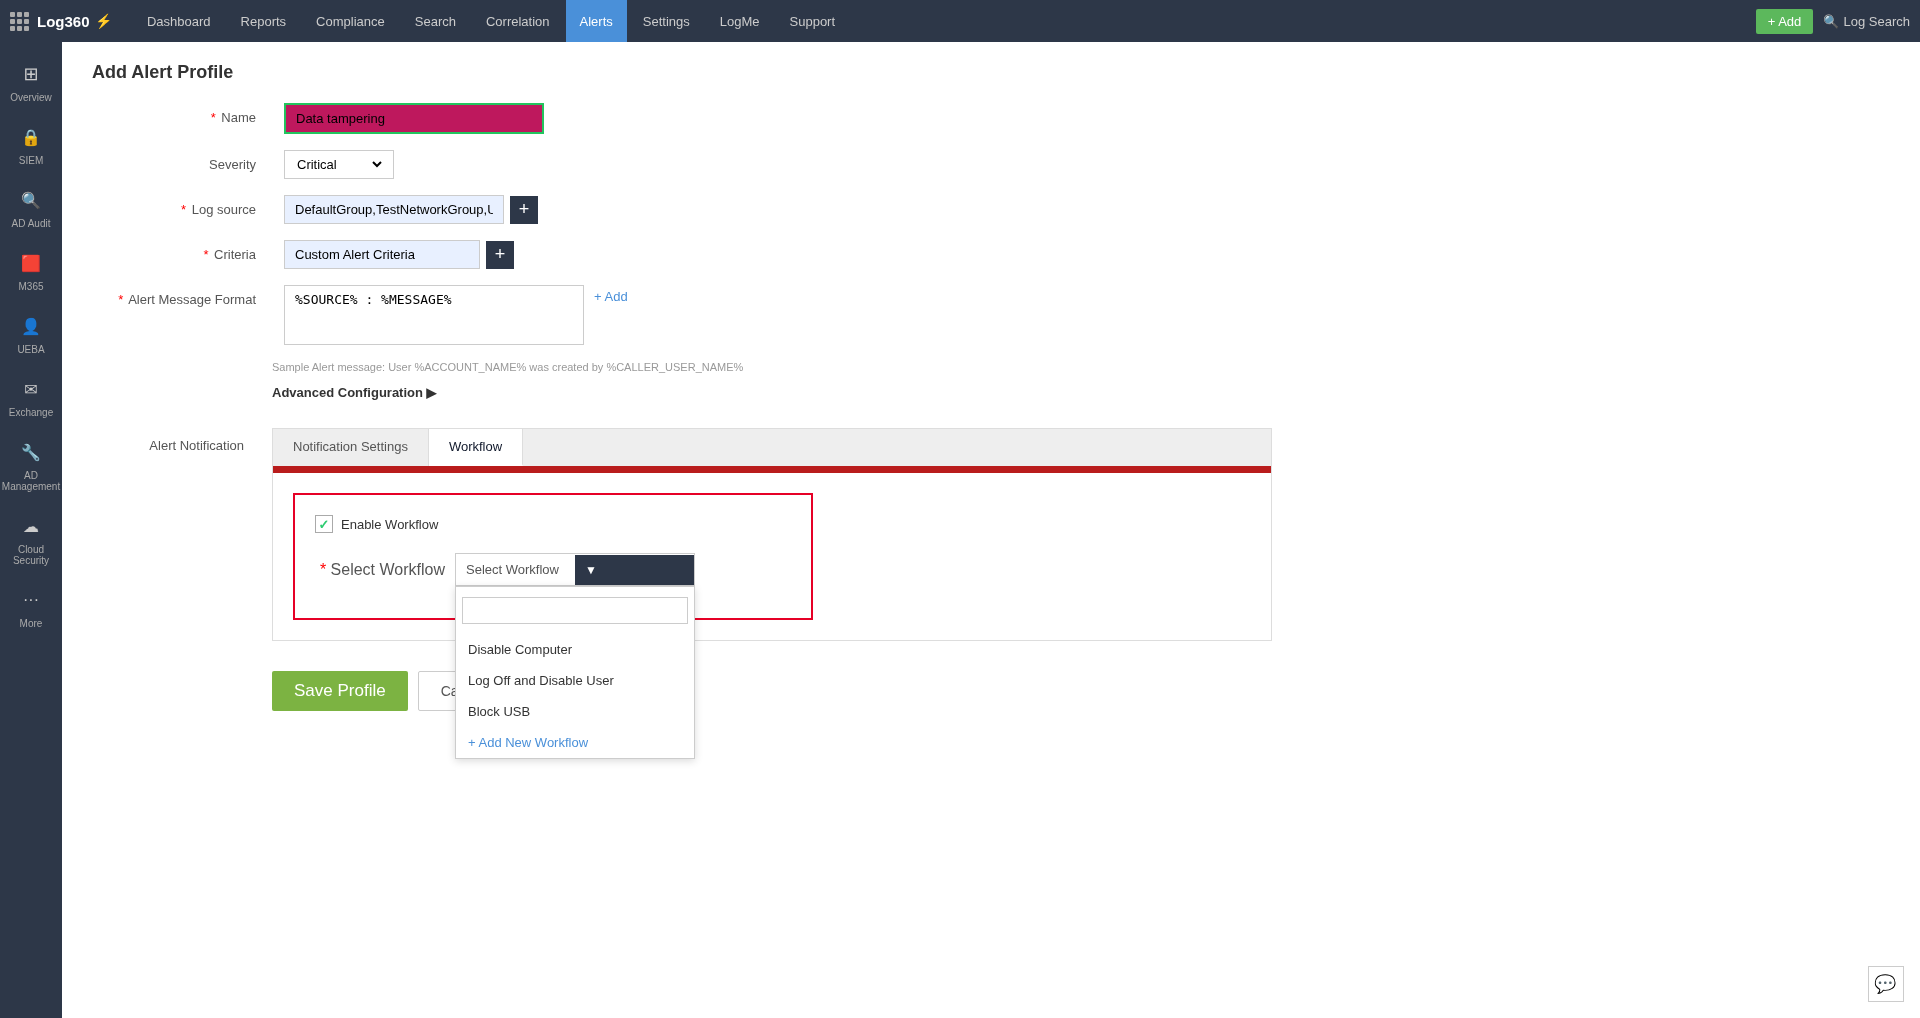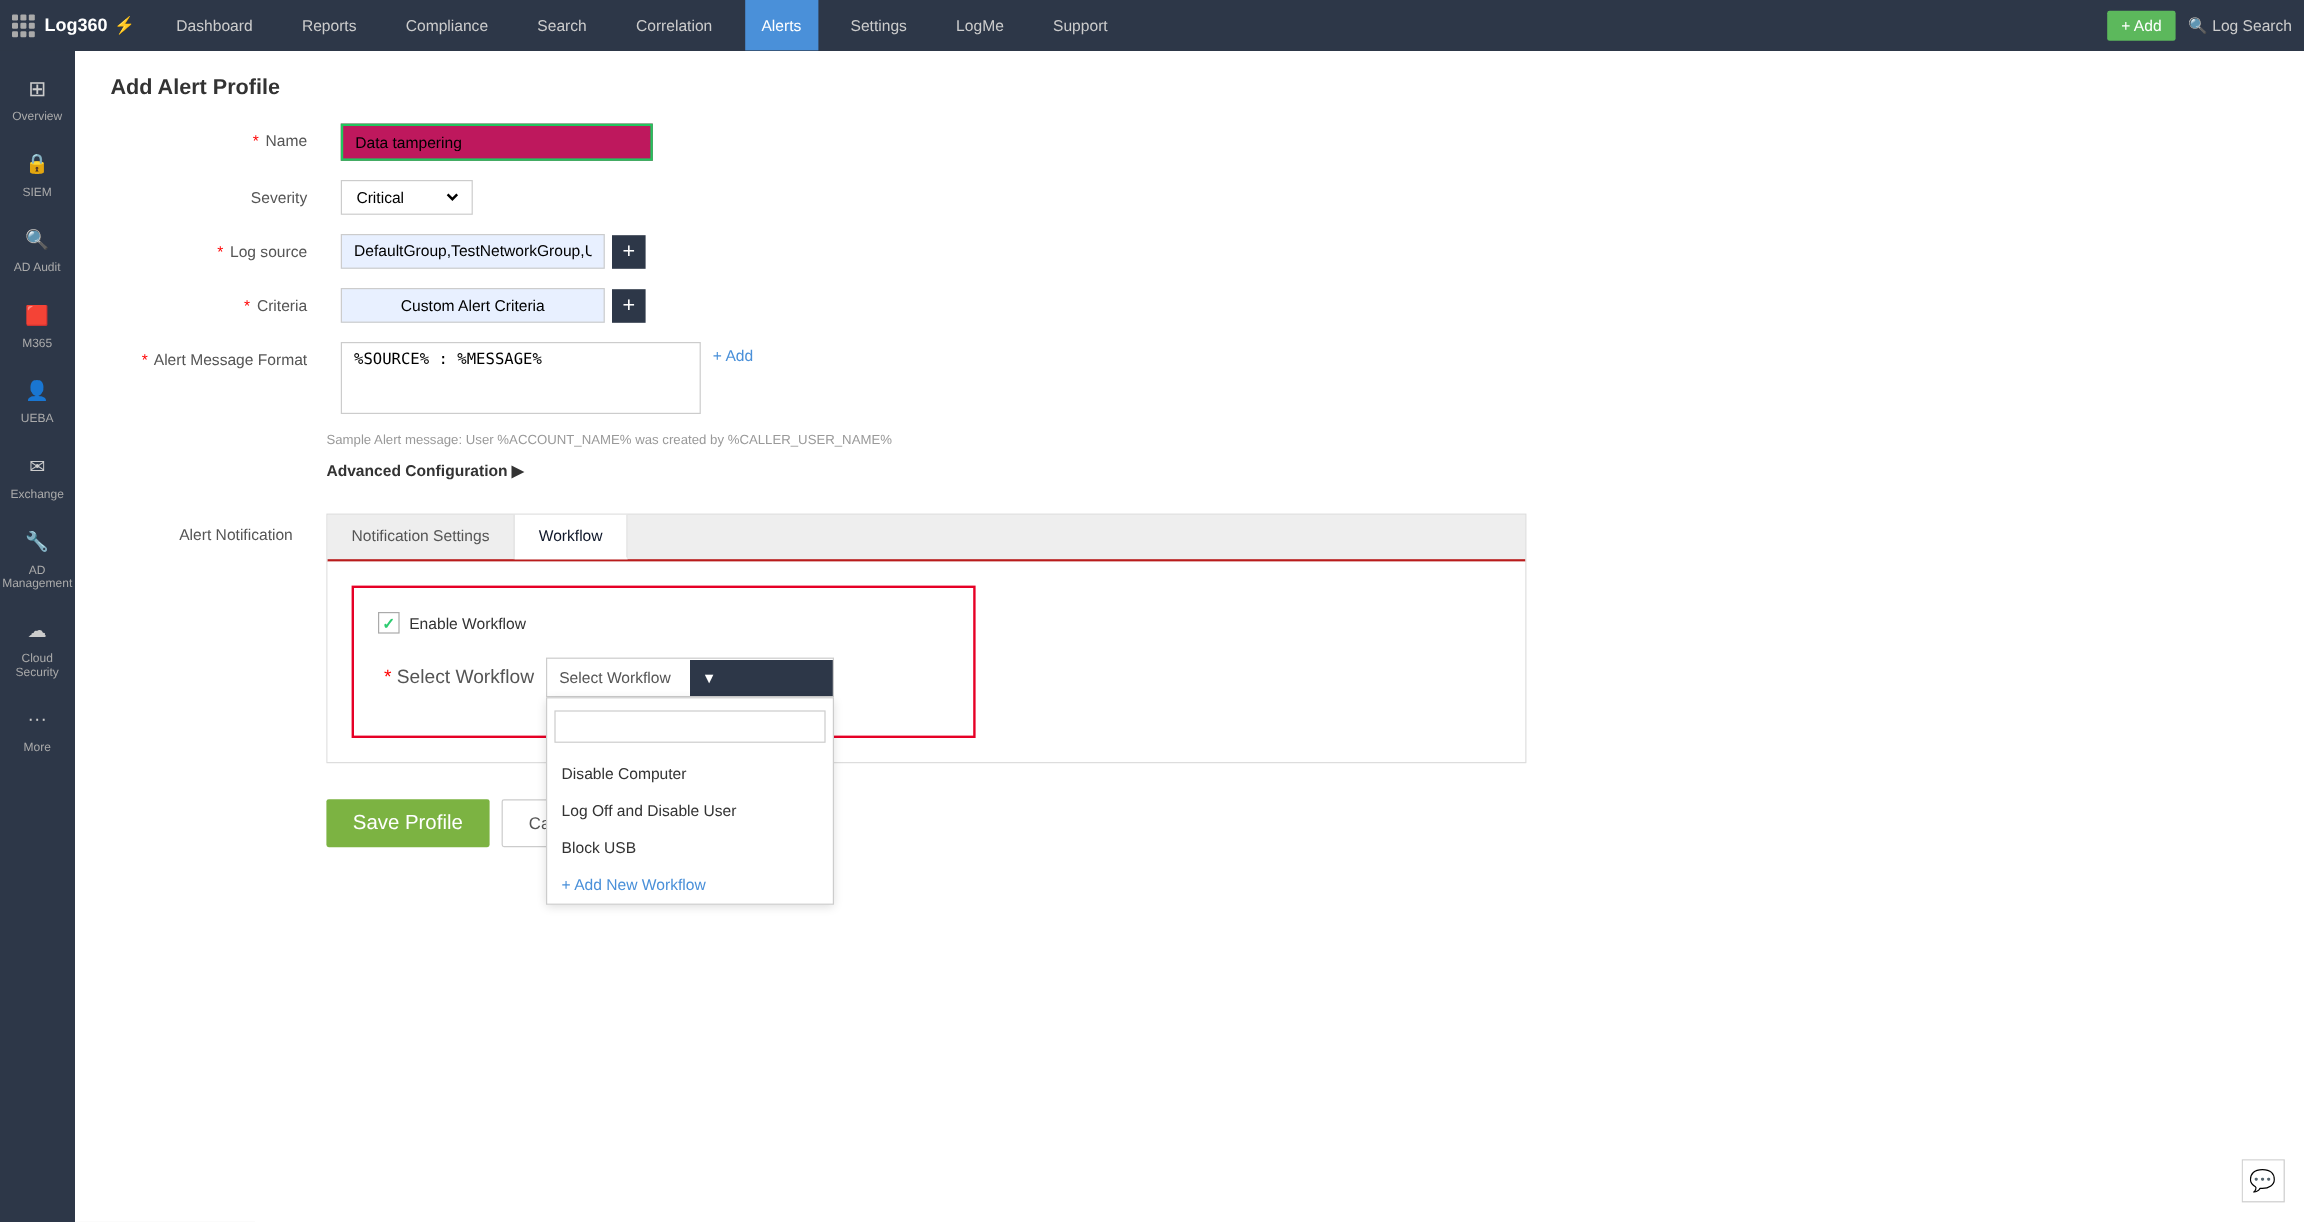--- a/index.html
+++ b/index.html
@@ -30,21 +30,21 @@
       grid-template-columns: repeat(3,5px);
       gap: 2px;
       margin-right: 4px;
     }
     .top-nav .logo .dots-icon span {
       width: 5px; height: 5px;
       background: #aaa;
       border-radius: 1px;
       display: block;
     }
-    .top-nav nav { display: flex; gap: 13px; flex: 1; }
+    .top-nav nav { display: flex; gap: 2px; flex: 1; }
     .top-nav nav a {
       color: #ccc;
       text-decoration: none;
       padding: 0 14px;
       height: 42px;
       display: flex;
       align-items: center;
       font-size: 13px;
       cursor: pointer;
     }
@@ -200,22 +200,21 @@
     .criteria-row {
       display: flex;
       align-items: center;
       gap: 6px;
     }
     .criteria-input {
       border: 1px solid #ccc;
       padding: 6px 10px;
       font-size: 13px;
       background: #e8f0ff;
-      width: 220px;
-      text-align: center;
+      width: 196px;
     }
 
     .alert-format-area {
       display: flex;
       align-items: flex-start;
       gap: 10px;
     }
     .alert-format-textarea {
       border: 1px solid #ccc;
       padding: 6px 10px;
@@ -268,21 +267,21 @@
     }
     .notification-panel {
       flex: 1;
       border: 1px solid #ddd;
       background: #f9f9f9;
       max-width: 1000px;
     }
     .notification-tabs {
       display: flex;
       background: #eee;
-      border-bottom: 2px solid #b91c1c;
+      border-bottom: 7px solid #b91c1c;
     }
     .notification-tab {
       padding: 10px 20px;
       cursor: pointer;
       font-size: 13px;
       color: #555;
       border-right: 1px solid #ddd;
     }
     .notification-tab.active {
       background: #fff;

